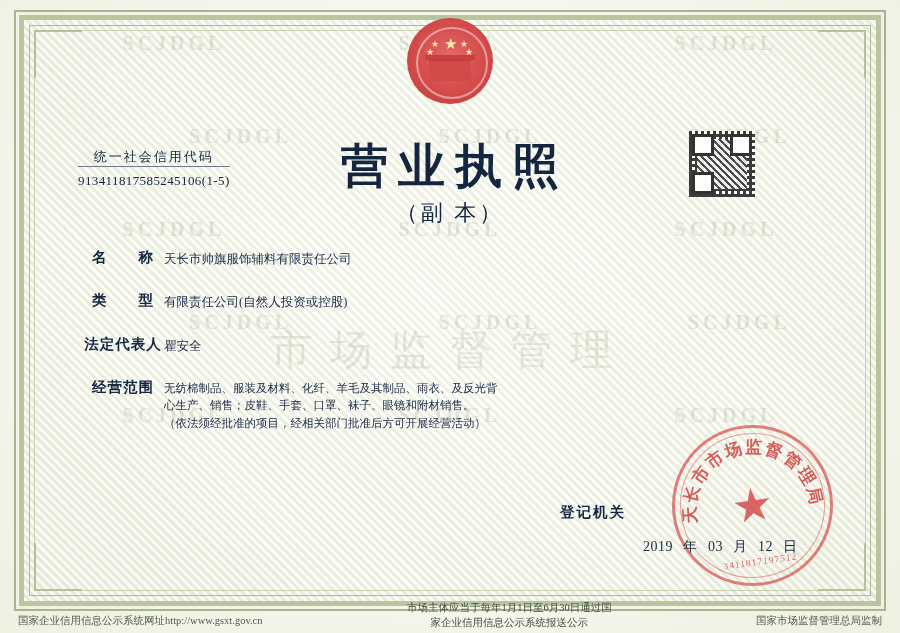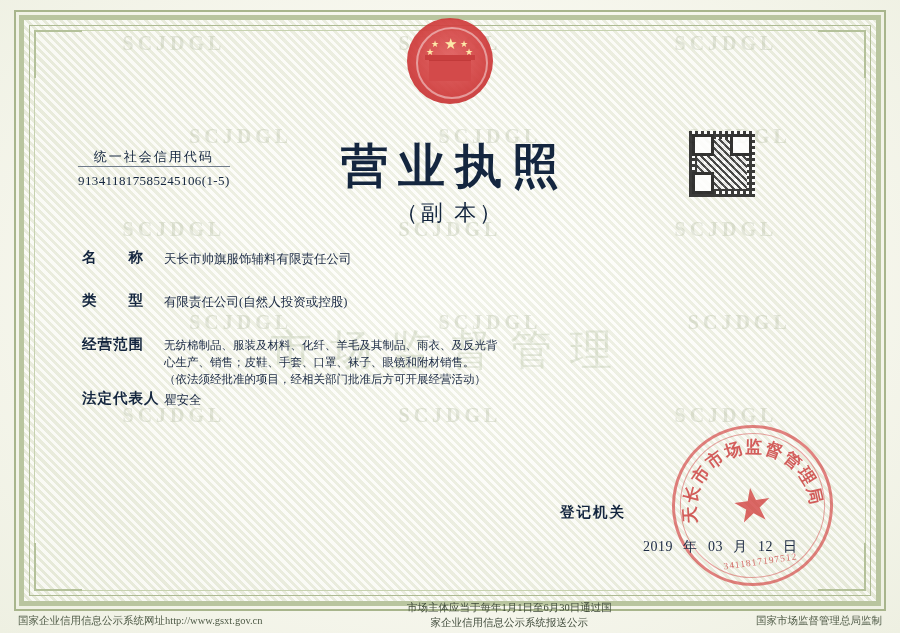--- a/index.html
+++ b/index.html
@@ -246,20 +246,21 @@
   }
   .field-label {
     font-family: "Liberation Serif", serif;
     font-size: 14.5px;
     color: #14263f;
     font-weight: bold;
     width: 82px;
     flex: none;
     letter-spacing: 1px;
     white-space: nowrap;
+    text-align: center;
   }
   .field-value {
     font-family: "Liberation Serif", serif;
     font-size: 12.5px;
     color: #1b2a44;
     line-height: 1.55;
     padding-top: 2px;
   }
   .field-value.small {
     font-size: 11.5px;
@@ -439,29 +440,29 @@
       <div class="field-row">
         <div class="field-label">名　　称</div>
         <div class="field-value">天长市帅旗服饰辅料有限责任公司</div>
       </div>
 
       <div class="field-row">
         <div class="field-label">类　　型</div>
         <div class="field-value">有限责任公司(自然人投资或控股)</div>
       </div>
 
+      <div class="field-row">
+        <div class="field-label">法定代表人</div>
+        <div class="field-value">瞿安全</div>
+      </div>
+
       <div class="field-row scope">
         <div class="field-label">经营范围</div>
         <div class="field-value small" style="white-space:pre-line;">无纺棉制品、服装及材料、化纤、羊毛及其制品、雨衣、及反光背心生产、销售；皮鞋、手套、口罩、袜子、眼镜和附材销售。
 （依法须经批准的项目，经相关部门批准后方可开展经营活动）</div>
-      </div>
-
-      <div class="field-row">
-        <div class="field-label">法定代表人</div>
-        <div class="field-value">瞿安全</div>
       </div>
 
     </div>
 
   </div>
 
   <div class="registrar">登记机关</div>
 
   <div class="seal">
     <div class="seal-inner"></div>

